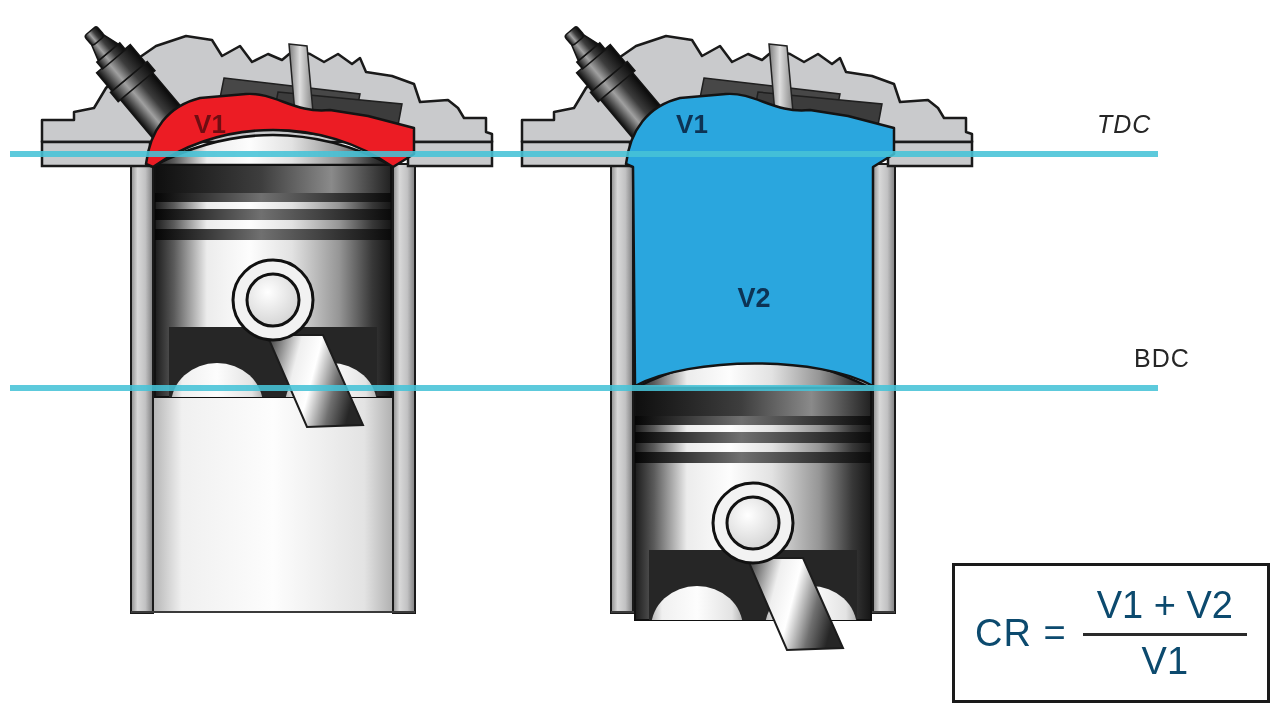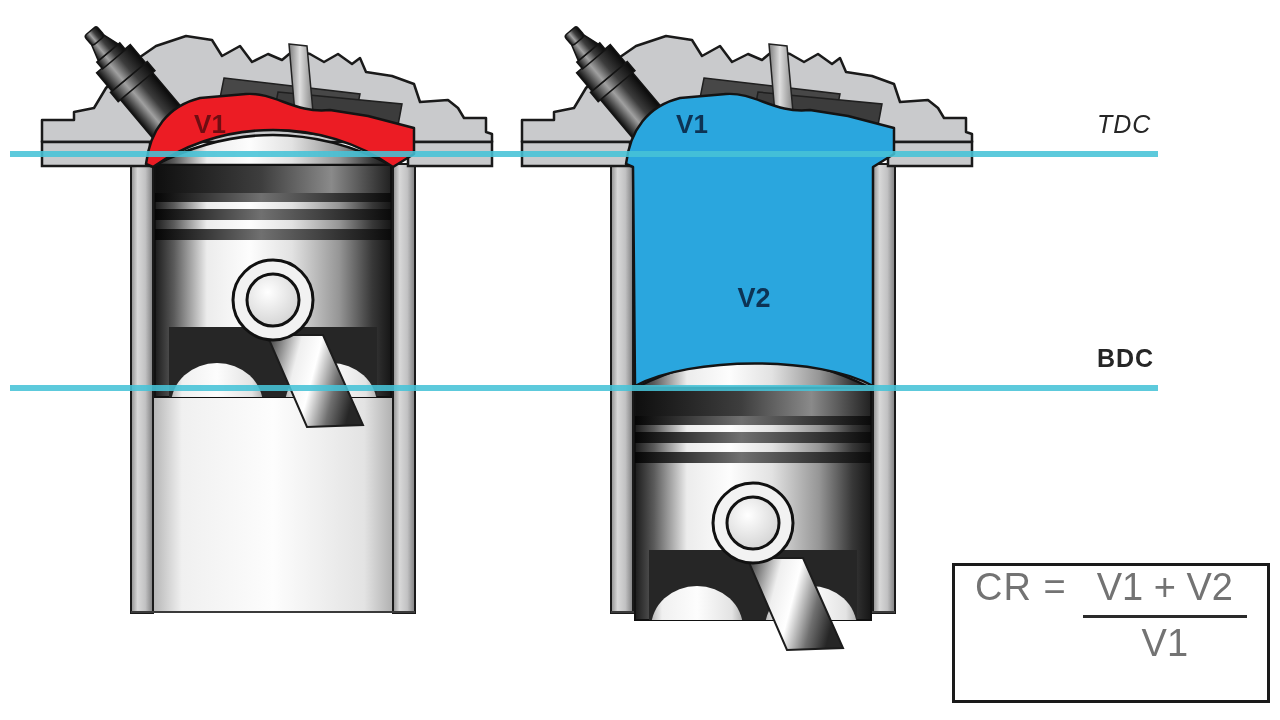--- a/index.html
+++ b/index.html
@@ -3,22 +3,22 @@
 <meta charset="utf-8">
 <style>
   html,body{margin:0;padding:0;background:#ffffff;}
   body{width:1280px;height:720px;position:relative;overflow:hidden;
        font-family:"Liberation Sans", sans-serif;}
   .stage{position:absolute;inset:0;}
   svg{position:absolute;left:0;top:0;}
   .marker-label{position:absolute;color:#262626;font-size:25px;letter-spacing:1px;
        font-family:"Liberation Sans", sans-serif;}
   .formula-box{position:absolute;left:952px;top:563px;width:312px;height:134px;
-       background:#ffffff;border:3px solid #1a1a1a;display:flex;align-items:flex-start;
-       justify-content:center;color:#737373;}
+       background:#ffffff;border:3px solid #1a1a1a;display:flex;align-items:center;
+       justify-content:center;color:#0c4a6e;}
   .formula-lhs{font-size:38px;letter-spacing:1px;}
   .fraction{display:flex;flex-direction:column;align-items:center;margin-left:16px;}
   .fraction .num{font-size:38px;padding:0 14px 6px 14px;border-bottom:3px solid #2a2a2a;}
   .fraction .den{font-size:38px;padding-top:4px;}
   .v-label{font-family:"Liberation Sans", sans-serif;font-weight:bold;}
 </style>
 </head>
 <body>
 
 <div class="stage">
@@ -151,21 +151,21 @@
              C820,356 690,356 635,386 L633,167 Z" stroke="#141414" stroke-width="2.5" stroke-linejoin="round" fill="#2aa6de"></path>
     <text class="v-label" x="692" y="133" text-anchor="middle" font-size="26" fill="#0d3354">V1</text>
     <text class="v-label" x="754" y="307" text-anchor="middle" font-size="27" fill="#0d3354">V2</text>
   </g>
 
   <rect x="10" y="151" width="1148" height="6" opacity="0.88" fill="#47c3d7"></rect>
   <rect x="10" y="385" width="1148" height="6" opacity="0.88" fill="#47c3d7"></rect>
 </svg>
 
 <div class="marker-label" style="left:1097px;top:110px;font-style:italic;">TDC</div>
-<div class="marker-label" style="left:1097px;top:344px;font-weight:bold;">BDC</div>
+<div class="marker-label" style="left:1134px;top:344px;">BDC</div>
 
 <div class="formula-box">
   <span class="formula-lhs">CR =</span>
   <span class="fraction">
     <span class="num">V1 + V2</span>
     <span class="den">V1</span>
   </span>
 </div>
 
 </div>

